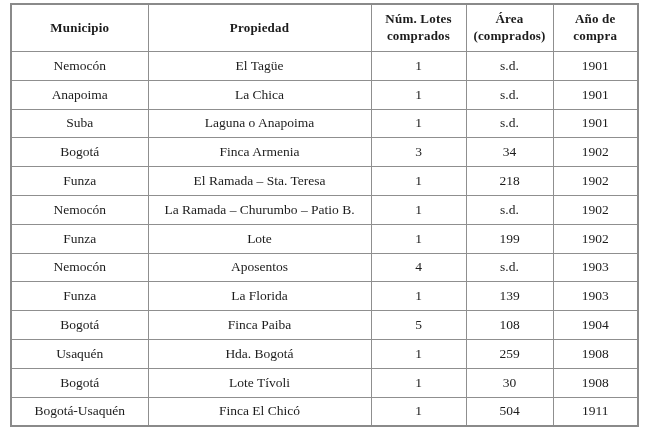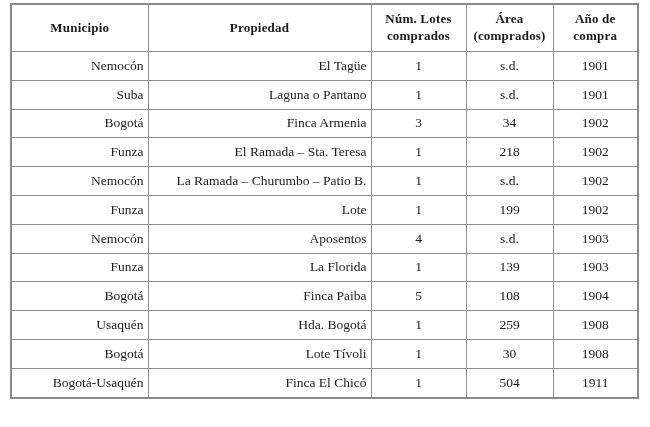--- a/index.html
+++ b/index.html
@@ -45,21 +45,21 @@
     padding: 2px 4px;
     font-size: 13px;
     letter-spacing: 0.2px;
   }
   table.data-table td {
     height: 27.8px;
     vertical-align: middle;
     padding: 0 4px;
   }
   td.cell-left {
-    text-align: right;
+    text-align: center;
     padding-left: 8px;
   }
   td.cell-center {
     text-align: center;
   }
 </style>
 </head>
 <body>
 
 <div class="page">
@@ -85,22 +85,29 @@
     </thead>
     <tbody>
         <tr>
           <td class="cell-left">Nemocón</td>
           <td class="cell-left">El Tagüe</td>
           <td class="cell-center">1</td>
           <td class="cell-center">s.d.</td>
           <td class="cell-center">1901</td>
         </tr>
         <tr>
+          <td class="cell-left">Anapoima</td>
+          <td class="cell-left">La Chica</td>
+          <td class="cell-center">1</td>
+          <td class="cell-center">s.d.</td>
+          <td class="cell-center">1901</td>
+        </tr>
+        <tr>
           <td class="cell-left">Suba</td>
-          <td class="cell-left">Laguna o Pantano</td>
+          <td class="cell-left">Laguna o Anapoima</td>
           <td class="cell-center">1</td>
           <td class="cell-center">s.d.</td>
           <td class="cell-center">1901</td>
         </tr>
         <tr>
           <td class="cell-left">Bogotá</td>
           <td class="cell-left">Finca Armenia</td>
           <td class="cell-center">3</td>
           <td class="cell-center">34</td>
           <td class="cell-center">1902</td>

